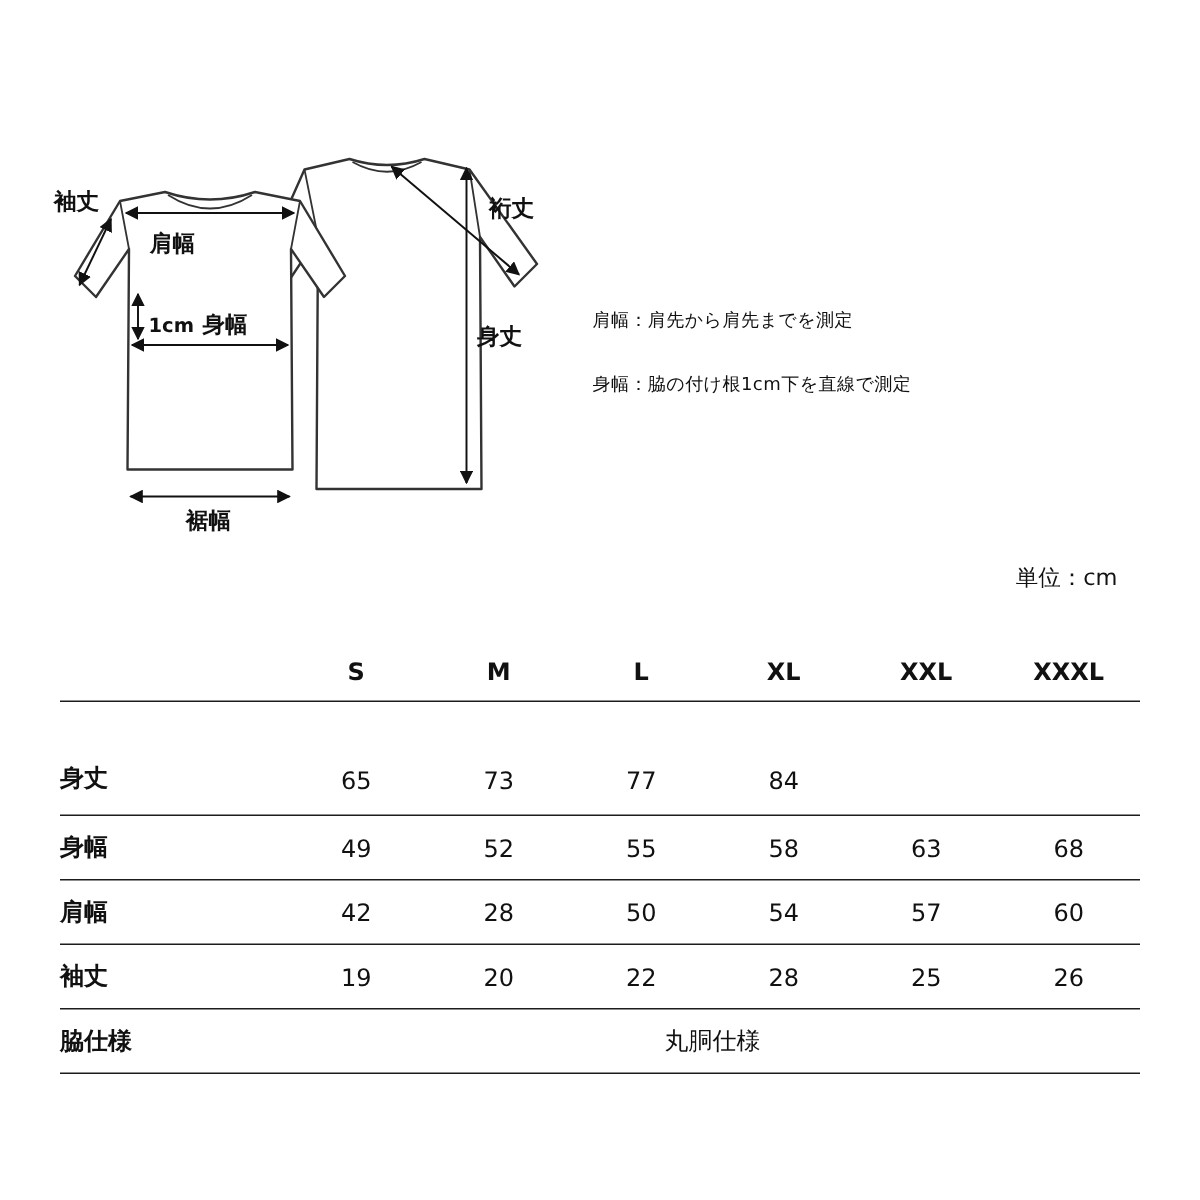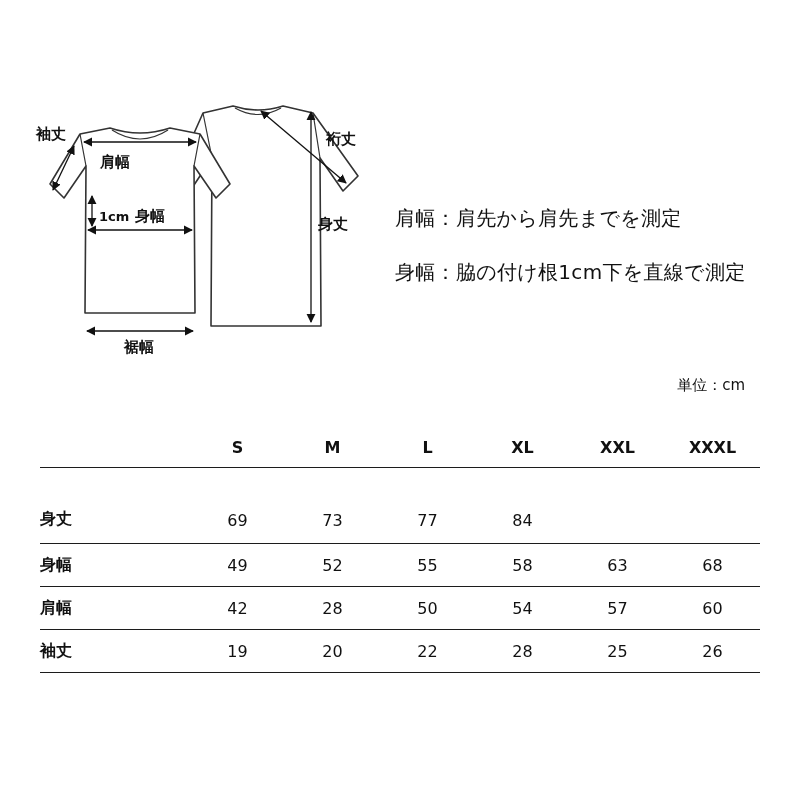--- a/index.html
+++ b/index.html
@@ -12,21 +12,21 @@
   .page { position:relative; width:800px; height:800px; background:#fff; overflow:hidden; }
 
   
   .diagram { position:absolute; left:28px; top:88px; width:380px; height:295px; }
   .diagram svg text {
     font-family:"DejaVu Sans","Liberation Sans",sans-serif;
     font-weight:bold; fill:#111;
   }
 
   
-  .notes { position:absolute; left:395px; top:205px; width:400px; font-size:20px; font-weight:500; }
+  .notes { position:absolute; left:395px; top:205px; width:400px; font-size:12px; font-weight:500; }
   .notes p { margin:0 0 27px 0; line-height:1.35; letter-spacing:.3px; }
 
   .unit { position:absolute; right:55px; top:376px; font-size:15px; font-weight:500; }
 
   
   .size-table { position:absolute; left:40px; top:428px; width:720px; }
   .t-row { display:flex; align-items:center; border-bottom:1px solid #1c1c1c; }
   .t-row.header { height:40px; }
   .t-row.first  { height:76px; align-items:flex-end; }
   .t-row.first .cellpad { padding-bottom:13px; }
@@ -97,21 +97,21 @@
       <div class="cell">S</div>
       <div class="cell">M</div>
       <div class="cell">L</div>
       <div class="cell">XL</div>
       <div class="cell">XXL</div>
       <div class="cell">XXXL</div>
     </div>
 
     <div class="t-row first">
       <div class="cell-label cellpad">身丈</div>
-      <div class="cell cellpad">69</div>
+      <div class="cell cellpad">65</div>
       <div class="cell cellpad">73</div>
       <div class="cell cellpad">77</div>
       <div class="cell cellpad">84</div>
     </div>
 
     <div class="t-row data">
       <div class="cell-label">身幅</div>
       <div class="cell">49</div>
       <div class="cell">52</div>
       <div class="cell">55</div>
@@ -133,17 +133,21 @@
     <div class="t-row data">
       <div class="cell-label">袖丈</div>
       <div class="cell">19</div>
       <div class="cell">20</div>
       <div class="cell">22</div>
       <div class="cell">28</div>
       <div class="cell">25</div>
       <div class="cell">26</div>
     </div>
 
+    <div class="t-row data">
+      <div class="cell-label">脇仕様</div>
+      <div class="span-cell">丸胴仕様</div>
+    </div>
 
   </div>
 
 
 </div>
 
 </body></html>

